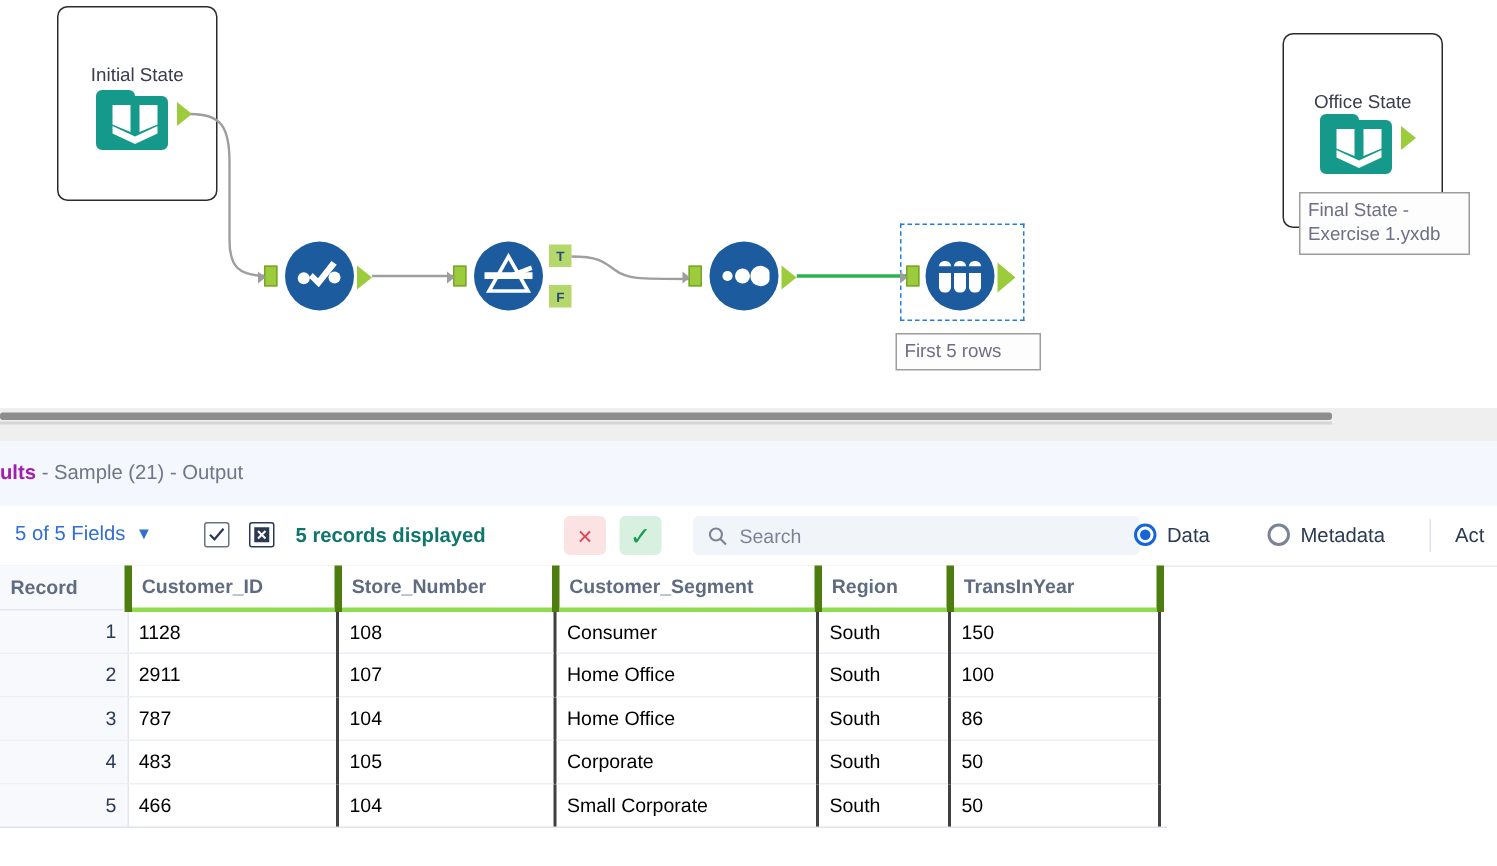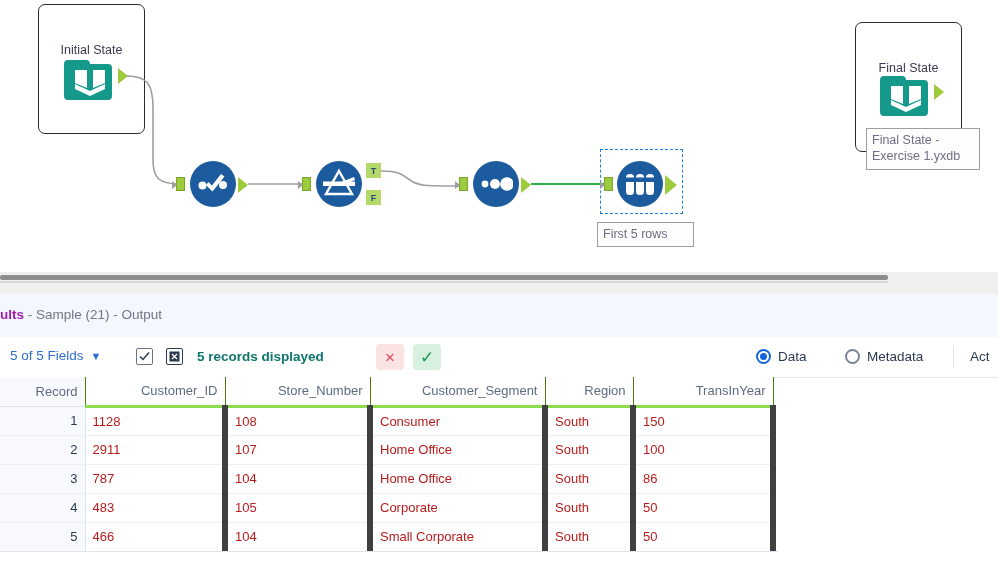--- a/index.html
+++ b/index.html
@@ -211,36 +211,36 @@
     font-size: 13px;
     font-family: "Liberation Sans", sans-serif;
     height: 29px;
     box-sizing: border-box;
     padding: 0 7px;
     white-space: nowrap;
     overflow: hidden;
   }
   table.dg th {
     color: #5f6b80;
-    font-weight: normal;
-    text-align: right;
+    font-weight: bold;
+    text-align: left;
     background: #ffffff;
     border-bottom: 3px solid #8fdd4f;
-    border-right: 1px solid #4d7c0f;
+    border-right: 5px solid #4d7c0f;
     vertical-align: middle;
   }
   table.dg th.rec {
     border-bottom: 1px solid #dfe4ee;
     background: #f7f9fd;
   }
   table.dg td {
-    color: #b91c1c;
+    color: #000000;
     background: #ffffff;
     border-bottom: 1px solid #eceff6;
-    border-right: 6px solid #404040;
+    border-right: 2px solid #404040;
     vertical-align: middle;
   }
   table.dg td.rec {
     text-align: right;
     background: #f7f9fd;
     color: #2b3a52;
     border-right: 1px solid #dfe4ee;
   }
   .grid-underline {
     position:absolute; left:0; top:174px; width:778px; height:1px; background:#dfe4ee;
@@ -327,21 +327,21 @@
         <rect x="3" y="10.5" width="8" height="4.5" fill="#1c5c9e"></rect>
         <rect x="13" y="10.5" width="8" height="4.5" fill="#1c5c9e"></rect>
         <rect x="23" y="10.5" width="8" height="4.5" fill="#1c5c9e"></rect>
       </svg>
     </div>
     <div class="anchor-out" style="left:665px; top:175px; border-top-width:10px; border-bottom-width:10px; border-left-width:12px;"></div>
 
     <div class="tool-label" style="left:597px; top:222px; width:97px;">First 5 rows</div>
 
     <div class="state-box" style="left:855px; top:22px; width:107px; height:130px;">
-      <div class="state-box-title">Final State</div>
+      <div class="state-box-title">Office State</div>
     </div>
 
     <div class="book-icon" style="left:880px; top:70px;">
       <svg width="52" height="50" viewBox="0 0 52 50">
         <path d="M4 6 h18 a4 4 0 0 1 4 4 h18 a4 4 0 0 1 4 4 v28 a4 4 0 0 1 -4 4 h-40 a4 4 0 0 1 -4 -4 v-32 a4 4 0 0 1 4 -4 z" fill="#14998b"></path>
         <path d="M11 16 h12 v18 l-12 -5 z" fill="#ffffff"></path>
         <path d="M41 16 h-12 v18 l12 -5 z" fill="#ffffff"></path>
         <path d="M11 30 l15 7 l15 -7 v5 l-15 7 l-15 -7 z" fill="#ffffff"></path>
       </svg>
     </div>
@@ -381,20 +381,27 @@
           <rect x="0.5" y="0.5" width="10" height="10" fill="#2b3a52"></rect>
           <path d="M3 3 L8 8 M8 3 L3 8" stroke="#ffffff" stroke-width="1.4"></path>
         </svg>
       </div>
 
       <div class="records-text">5 records displayed</div>
 
       <div class="sq-btn x">×</div>
       <div class="sq-btn ok">✓</div>
 
+      <div class="search-box">
+        <svg width="13" height="13" viewBox="0 0 13 13">
+          <circle cx="5.3" cy="5.3" r="4" stroke="#7b8396" stroke-width="1.4" fill="none"></circle>
+          <line x1="8.3" y1="8.3" x2="12" y2="12" stroke="#7b8396" stroke-width="1.4"></line>
+        </svg>
+        <span class="ph">Search</span>
+      </div>
 
       <div class="radio-group" style="left:756px;">
         <span class="radio on"></span>
         <span class="radio-label">Data</span>
       </div>
       <div class="radio-group" style="left:845px;">
         <span class="radio"></span>
         <span class="radio-label">Metadata</span>
       </div>
 

